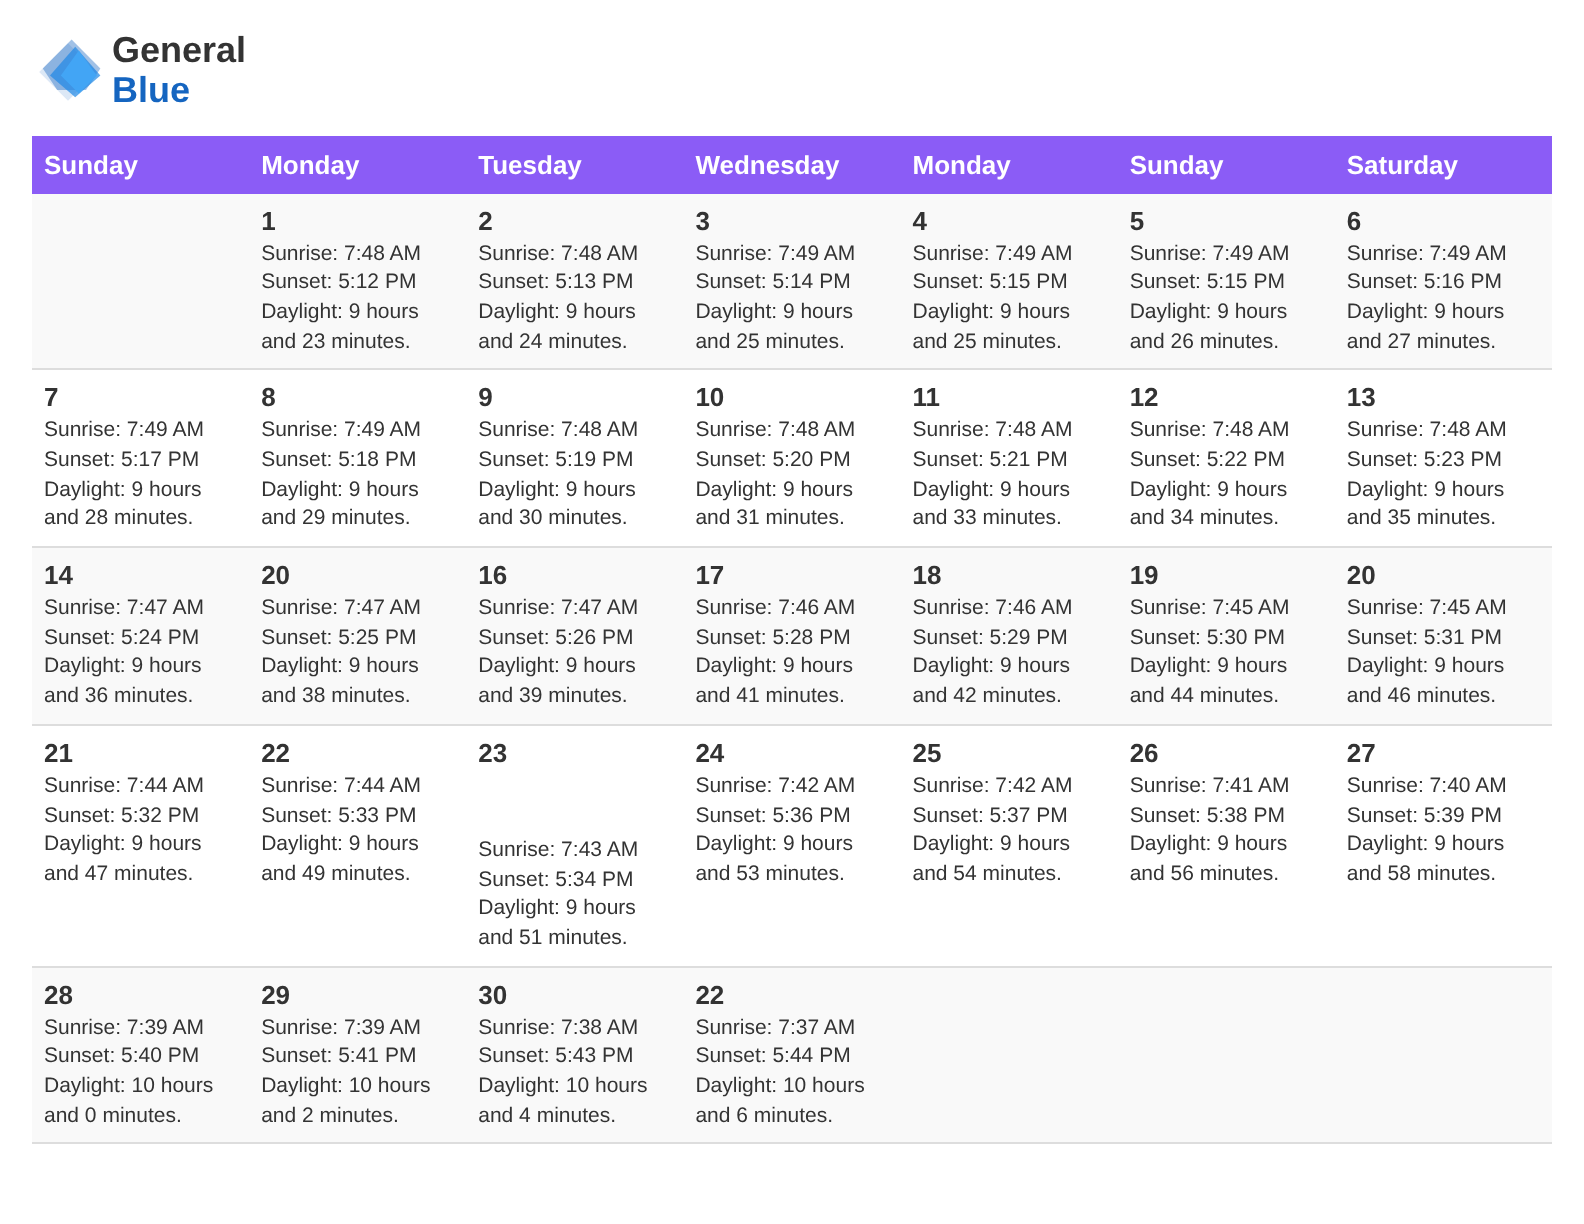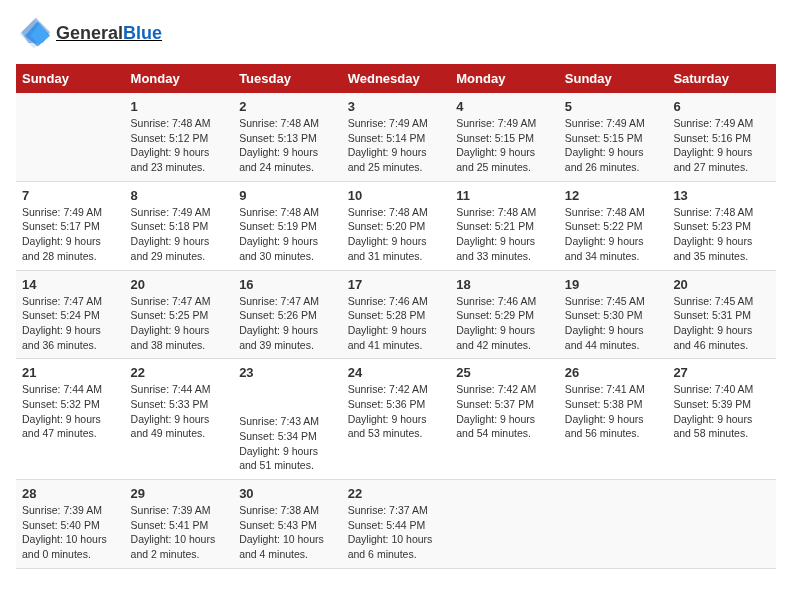--- a/index.html
+++ b/index.html
@@ -16,22 +16,22 @@
       align-items: flex-start;
       margin-bottom: 12px;
     }
     .logo {
       display: flex;
       align-items: center;
       gap: 4px;
     }
     .logo-text {
       display: flex;
+      flex-direction: column;
       line-height: 1.1;
-      text-decoration: underline;
     }
     .logo-general {
       font-size: 18px;
       font-weight: bold;
       color: #333;
     }
     .logo-blue {
       font-size: 18px;
       font-weight: bold;
       color: #1565c0;
@@ -50,21 +50,21 @@
     }
     .location {
       font-size: 15px;
       color: #555;
     }
     table {
       width: 100%;
       border-collapse: collapse;
     }
     thead tr th {
-      background-color: #b91c1c;
+      background-color: #8b5cf6;
       color: #fff;
       font-size: 13px;
       padding: 7px 6px;
       text-align: left;
       font-weight: bold;
     }
     tbody tr {
       border-bottom: 1px solid #ddd;
     }
     tbody tr:nth-child(odd) {

